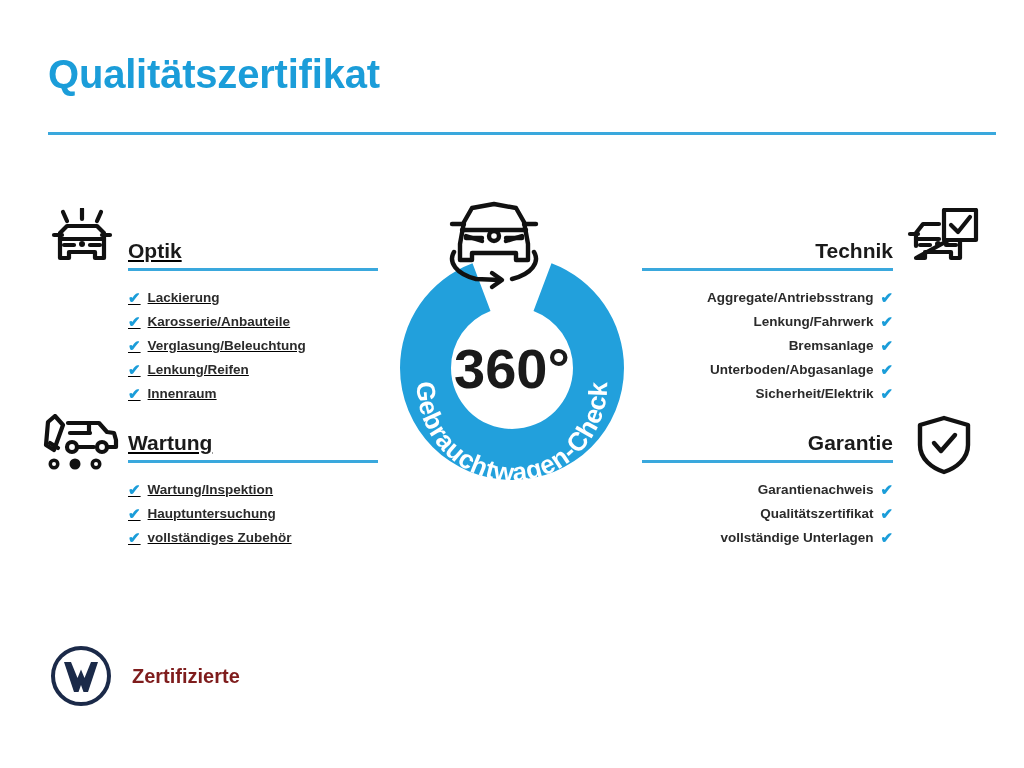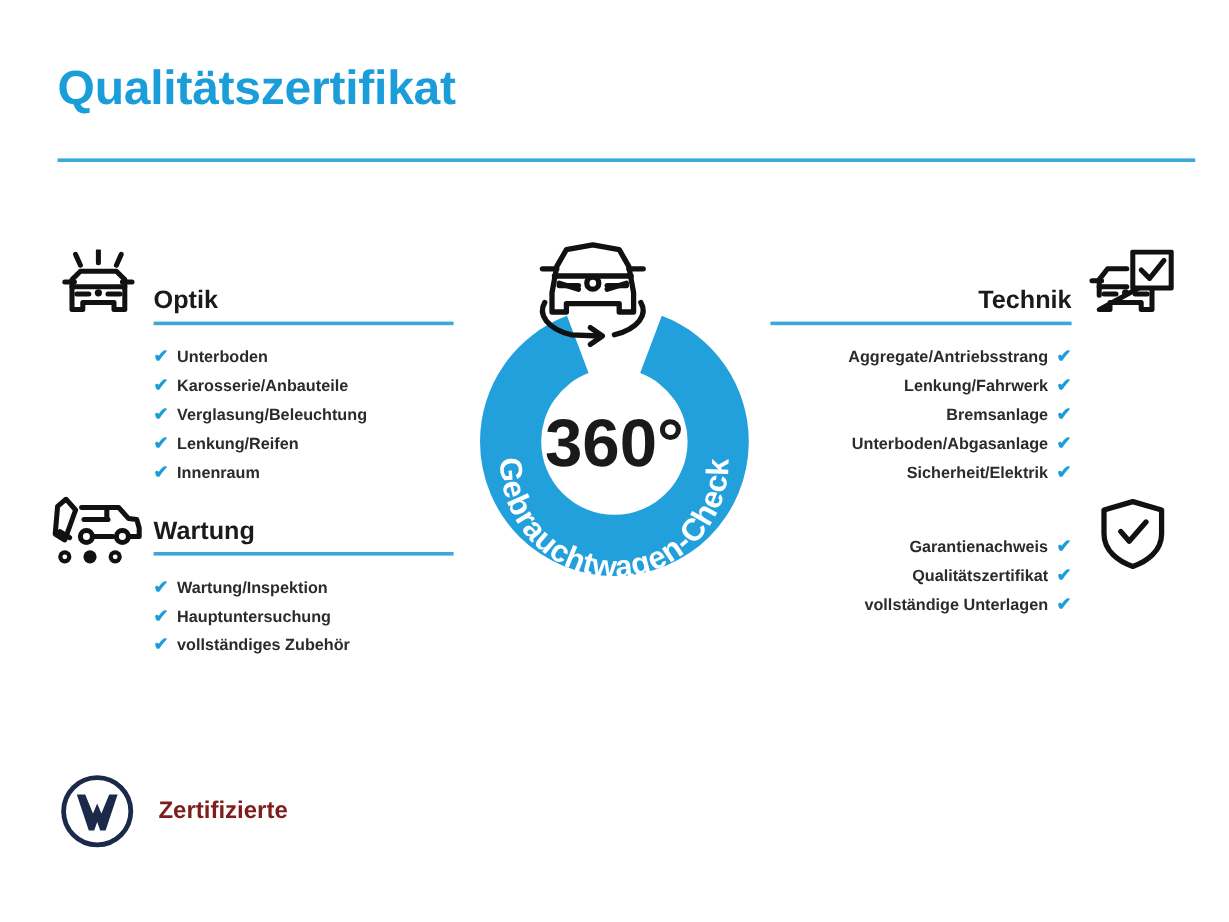--- a/index.html
+++ b/index.html
@@ -39,21 +39,21 @@
     display: flex; align-items: center;
     font-size: 13.5px; font-weight: bold; color: #2b2b2b;
     line-height: 24px; white-space: nowrap;
   }
   .item .chk {
     color: #1b9dd9; font-size: 15px; font-weight: bold;
     line-height: 24px;
   }
 
   
-  .col-left { left: 128px; width: 250px; }
+  .col-left { left: 128px; width: 250px; text-decoration: underline; }
   .col-left .sec-title { text-align: left; }
   .col-left .item { justify-content: flex-start; }
   .col-left .item .chk { margin-right: 7px; }
 
   
   .col-right { left: 642px; width: 251px; }
   .col-right .sec-title { text-align: right; }
   .col-right .item { justify-content: flex-end; }
   .col-right .item .chk { margin-left: 7px; }
 
@@ -165,21 +165,21 @@
   </div>
 
   <div class="section col-left" id="sec-optik">
     <div class="sec-head">
       <div class="sec-title">Optik</div>
       <div class="sec-rule"></div>
     </div>
     <div class="items">
       <div class="item">
         <span class="chk">✔</span>
-        <span>Unterboden</span>
+        <span>Lackierung</span>
       </div>
       <div class="item">
         <span class="chk">✔</span>
         <span>Karosserie/Anbauteile</span>
       </div>
       <div class="item">
         <span class="chk">✔</span>
         <span>Verglasung/Beleuchtung</span>
       </div>
       <div class="item">
@@ -237,20 +237,24 @@
         <span class="chk">✔</span>
       </div>
       <div class="item">
         <span>Sicherheit/Elektrik</span>
         <span class="chk">✔</span>
       </div>
     </div>
   </div>
 
   <div class="section col-right" id="sec-garantie">
+    <div class="sec-head">
+      <div class="sec-title">Garantie</div>
+      <div class="sec-rule"></div>
+    </div>
     <div class="items">
       <div class="item">
         <span>Garantienachweis</span>
         <span class="chk">✔</span>
       </div>
       <div class="item">
         <span>Qualitätszertifikat</span>
         <span class="chk">✔</span>
       </div>
       <div class="item">

